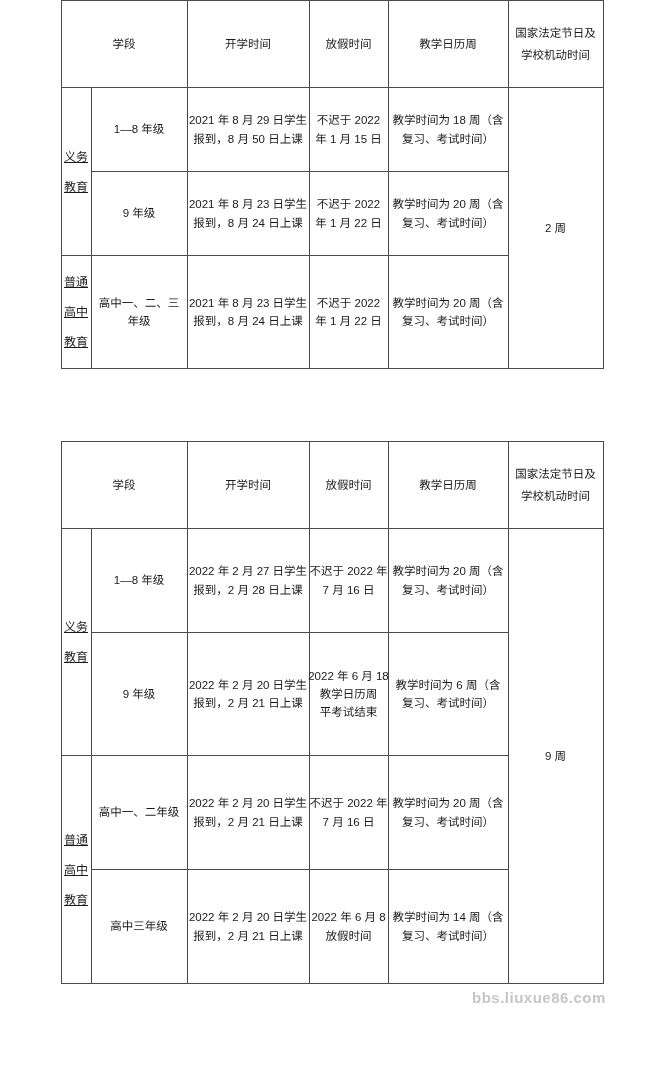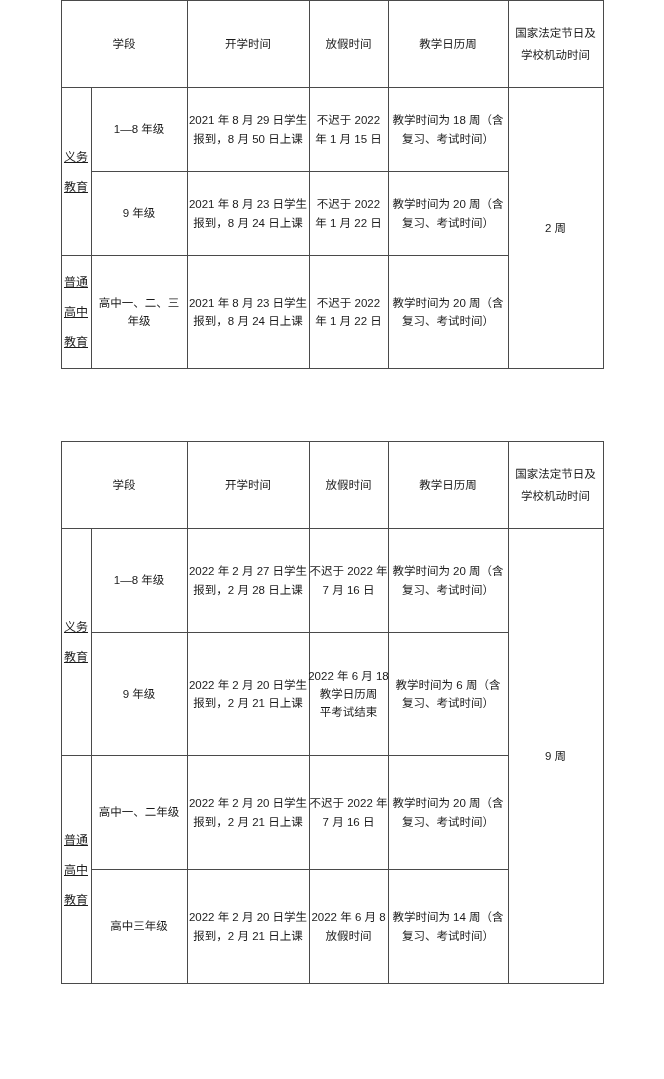--- a/index.html
+++ b/index.html
@@ -450,15 +450,16 @@
               <span class="line">教学时间为 14 周（含</span>
               <span class="line">复习、考试时间）</span>
             </div>
           </td>
         </tr>
       </tbody>
     </table>
   </div>
 
   <div class="watermark">
+    <div class="wm-sub">bbs.liuxue86.com</div>
   </div>
 
 </div>
 
 </body></html>

